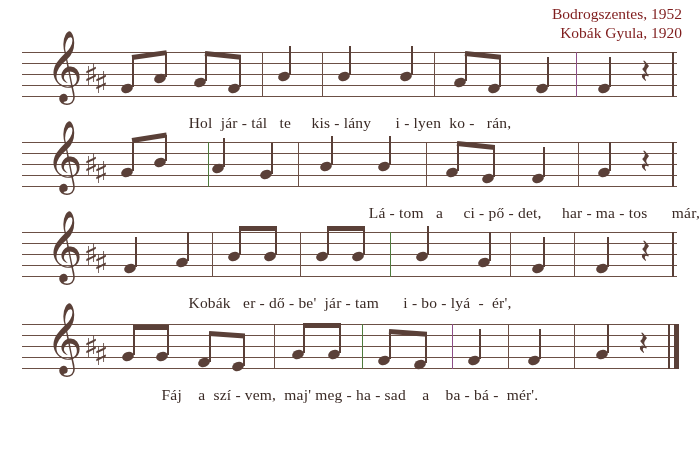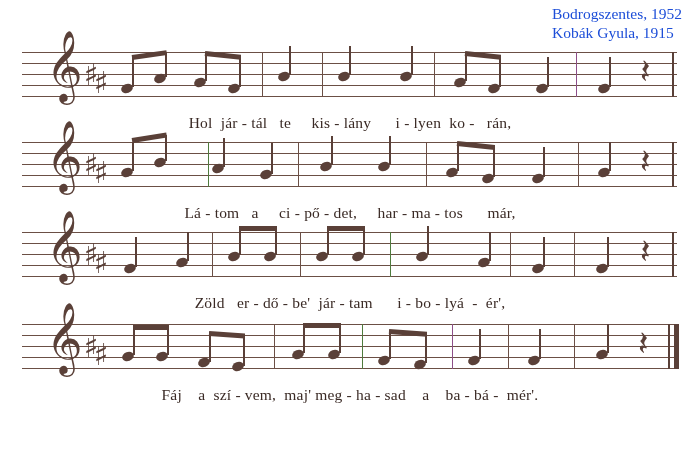--- a/index.html
+++ b/index.html
@@ -17,23 +17,24 @@
   }
   .sheet {
     position: relative;
     width: 700px;
     height: 450px;
   }
   .header {
     position: absolute;
     right: 18px;
     top: 4px;
+    text-align: right;
     line-height: 1.25;
     font-size: 15.5px;
-    color: #1d4ed8;
+    color: #7f1d1d;
   }
   .tempo {
     position: absolute;
     left: 68px;
     top: 28px;
     font-size: 16px;
     color: #3a2a25;
   }
   .system {
     position: absolute;
@@ -142,21 +143,21 @@
     text-align: center;
   }
 </style>
 </head>
 <body>
 
 <div class="sheet">
 
   <div class="header">
     <div>Bodrogszentes, 1952</div>
-    <div>Kobák Gyula, 1915</div>
+    <div>Kobák Gyula, 1920</div>
   </div>
 
 
   <div class="system" style="top:52px;">
     <div class="staff">
       <div class="line l0"></div>
       <div class="line l1"></div>
       <div class="line l2"></div>
       <div class="line l3"></div>
       <div class="line l4"></div>
@@ -252,21 +253,21 @@
 
       <div class="note" style="left:510px; top:32px;"></div>
       <div class="stem" style="left:521px; top:5px; height:30px;"></div>
 
       <div class="note" style="left:576px; top:26px;"></div>
       <div class="stem" style="left:587px; top:0px; height:29px;"></div>
 
       <div class="rest" style="left:618px; top:2px;">𝄽</div>
       <div class="endbar-thin" style="left:650px;"></div>
     </div>
-    <div class="lyrics" style="top:62px;">Lá - tom   a     ci - pő - det,     har - ma - tos      már,</div>
+    <div class="lyrics" style="top:62px;text-align:right;">Lá - tom   a     ci - pő - det,     har - ma - tos      már,</div>
   </div>
 
   <div class="system" style="top:232px;">
     <div class="staff">
       <div class="line l0"></div>
       <div class="line l1"></div>
       <div class="line l2"></div>
       <div class="line l3"></div>
       <div class="line l4"></div>
 
@@ -306,21 +307,21 @@
 
       <div class="note" style="left:510px; top:32px;"></div>
       <div class="stem" style="left:521px; top:5px; height:30px;"></div>
 
       <div class="note" style="left:574px; top:32px;"></div>
       <div class="stem" style="left:585px; top:5px; height:30px;"></div>
 
       <div class="rest" style="left:618px; top:2px;">𝄽</div>
       <div class="endbar-thin" style="left:650px;"></div>
     </div>
-    <div class="lyrics" style="top:62px;">Zöld   er - dő - be'  jár - tam      i - bo - lyá  -  ér',</div>
+    <div class="lyrics" style="top:62px;">Kobák   er - dő - be'  jár - tam      i - bo - lyá  -  ér',</div>
   </div>
 
   <div class="system" style="top:324px;">
     <div class="staff">
       <div class="line l0"></div>
       <div class="line l1"></div>
       <div class="line l2"></div>
       <div class="line l3"></div>
       <div class="line l4"></div>
 

